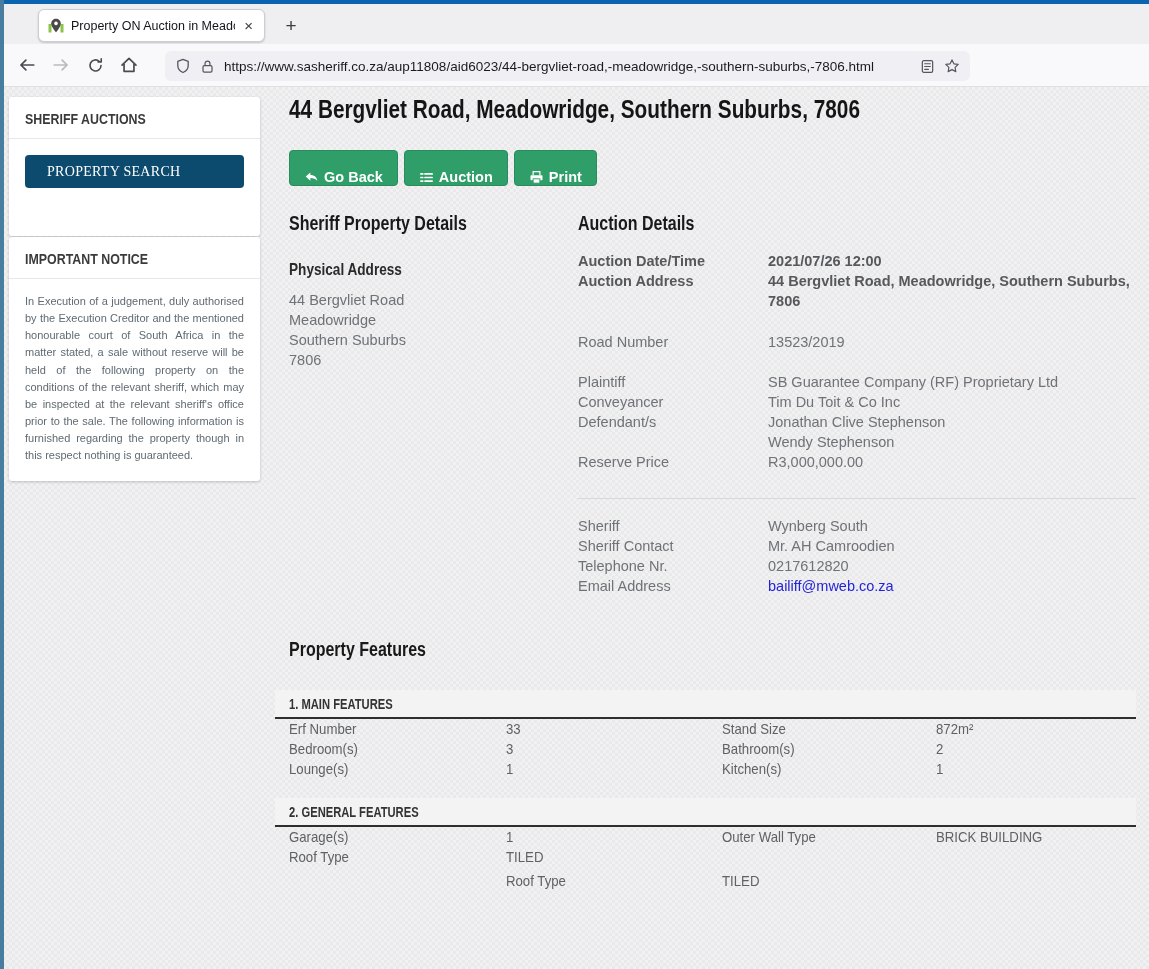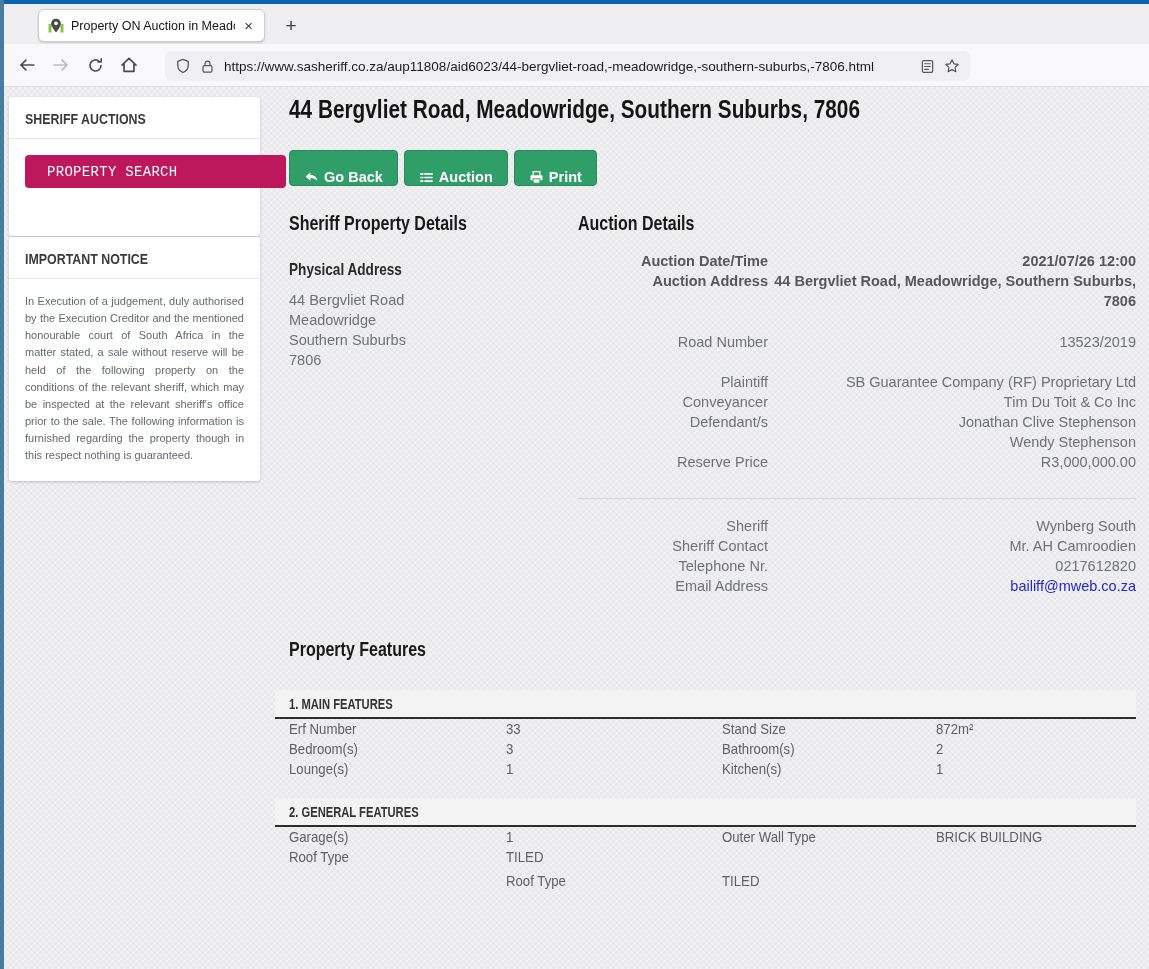--- a/index.html
+++ b/index.html
@@ -38,42 +38,42 @@
     background-size:6px 6px; background-position:0 0,3px 3px; }
 
   
   .cx { display:inline-block; transform:scaleX(.8); transform-origin:0 60%; white-space:nowrap; }
   .cx88 { display:inline-block; transform:scaleX(.88); transform-origin:0 60%; white-space:nowrap; }
 
   
   .card { position:absolute; left:9px; width:251px; background:#fff; border-radius:3px;
           box-shadow:0 1px 3px rgba(0,0,0,.2); }
   .card-hd { padding:13px 16px 10px; border-bottom:1px solid #e8e8e8; font-size:15.5px; font-weight:bold; color:#3a3a3a; }
-  .search-btn { display:block; margin:16px; width:261px; height:33px; background:#be185d; border:none;
-                border-radius:4px; color:#fff; font-family:Liberation Mono, monospace; font-size:14px; text-align:left;
+  .search-btn { display:block; margin:16px; width:219px; height:33px; background:#0c4a6e; border:none;
+                border-radius:4px; color:#fff; font-family:Liberation Serif, serif; font-size:14px; text-align:left;
                 padding-left:22px; letter-spacing:.3px; cursor:pointer; }
   .notice-body { padding:14px 16px 18px; font-size:11px; line-height:1.56; color:#5f6a72; text-align:justify; }
 
   
   .main { position:absolute; left:275px; top:0; width:861px; padding:0 0 0 14px; }
   h1.page-title { margin-top:7px; font-size:26px; font-weight:bold; color:#151515; }
   .btn-row { margin-top:25px; display:flex; gap:6px; }
   .gbtn { display:inline-flex; align-items:flex-end; gap:5px; height:36px; padding:0 14px;
           background:#2f9e68; border:1px solid #298c5c; border-radius:4px; color:#fff;
           font-family:inherit; font-size:14.5px; font-weight:bold; cursor:pointer; }
 
   .two-col { display:flex; margin-top:26px; }
   .col-left { width:289px; flex:none; }
   .col-right { flex:1; min-width:0; }
   h2.sec { font-size:20px; font-weight:bold; color:#191919; }
   h3.sub { font-size:17px; font-weight:bold; color:#2a2a2a; margin-top:25px; }
   .addr-line { font-size:14.5px; line-height:20px; color:#6e7276; }
   .addr-line:first-of-type { margin-top:10px; }
 
-  .grp { margin-top:17px;text-align:right; }
+  .grp { margin-top:17px; }
   .grp:first-of-type { margin-top:16px; }
   .drow { display:flex; font-size:14.5px; line-height:20px; }
   .dlbl { width:190px; flex:none; color:#6f7276; }
   .dval { flex:1; color:#6f7276; }
   .grp.bold .dlbl, .grp.bold .dval { font-weight:bold; color:#57585b; }
   .link { color:#2424d6; cursor:pointer; }
   .hr { border:none; border-top:1px solid #d8d8da; margin:26px 0 8px; }
 
   h2.features { margin-top:42px; font-size:20px; font-weight:bold; color:#191919; }
   .fbar { margin:29px 0 0 -14px; background:#f3f3f4; border-bottom:2px solid #2e2e2e;

